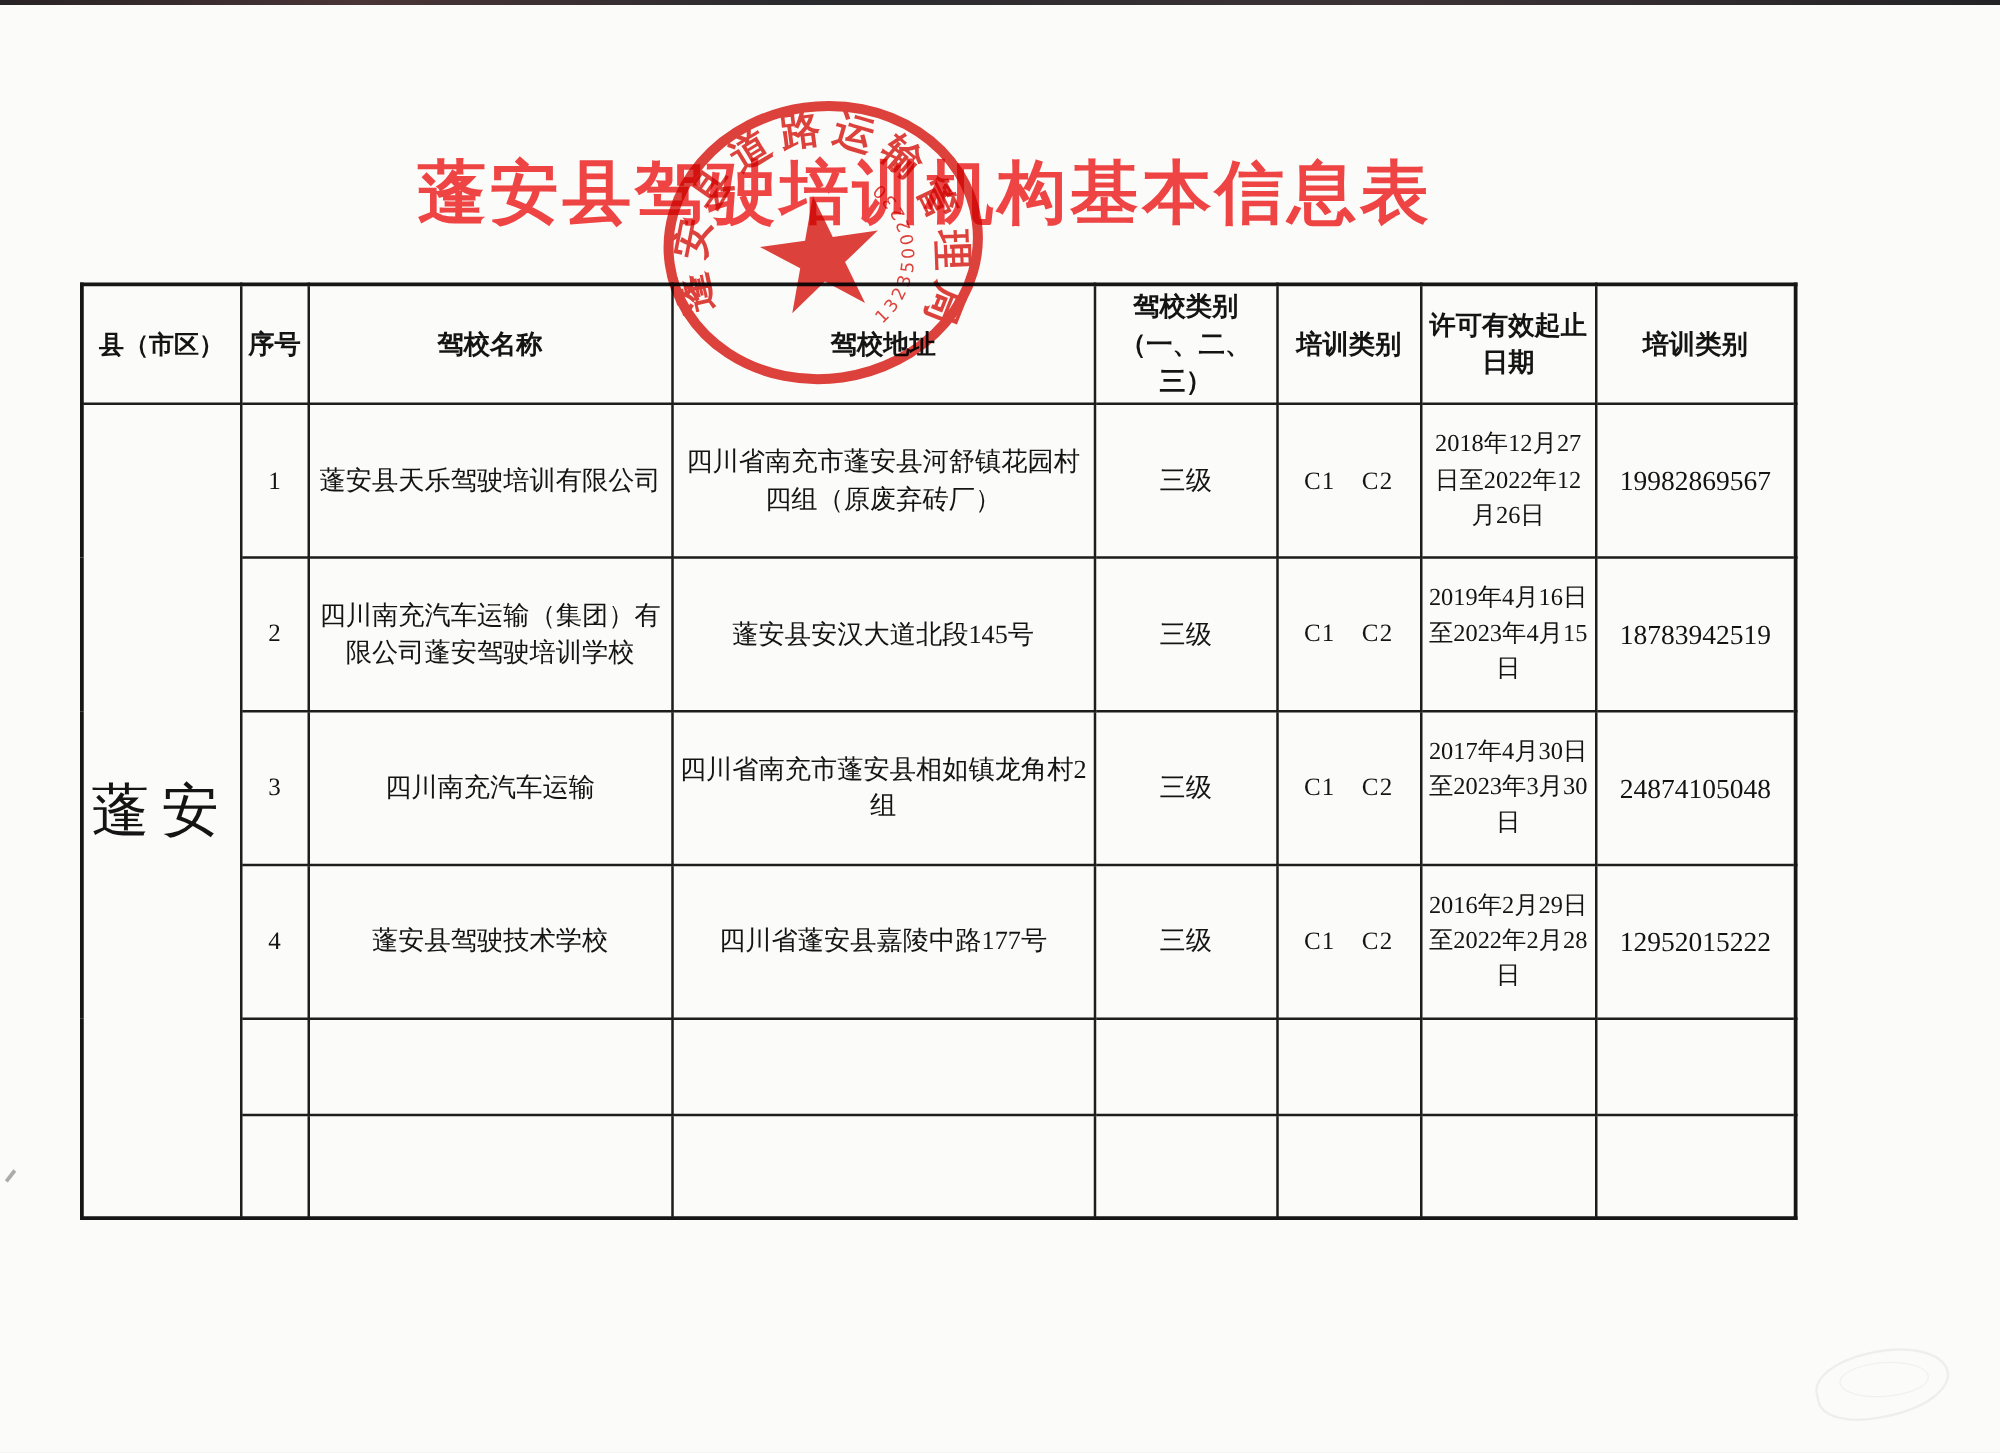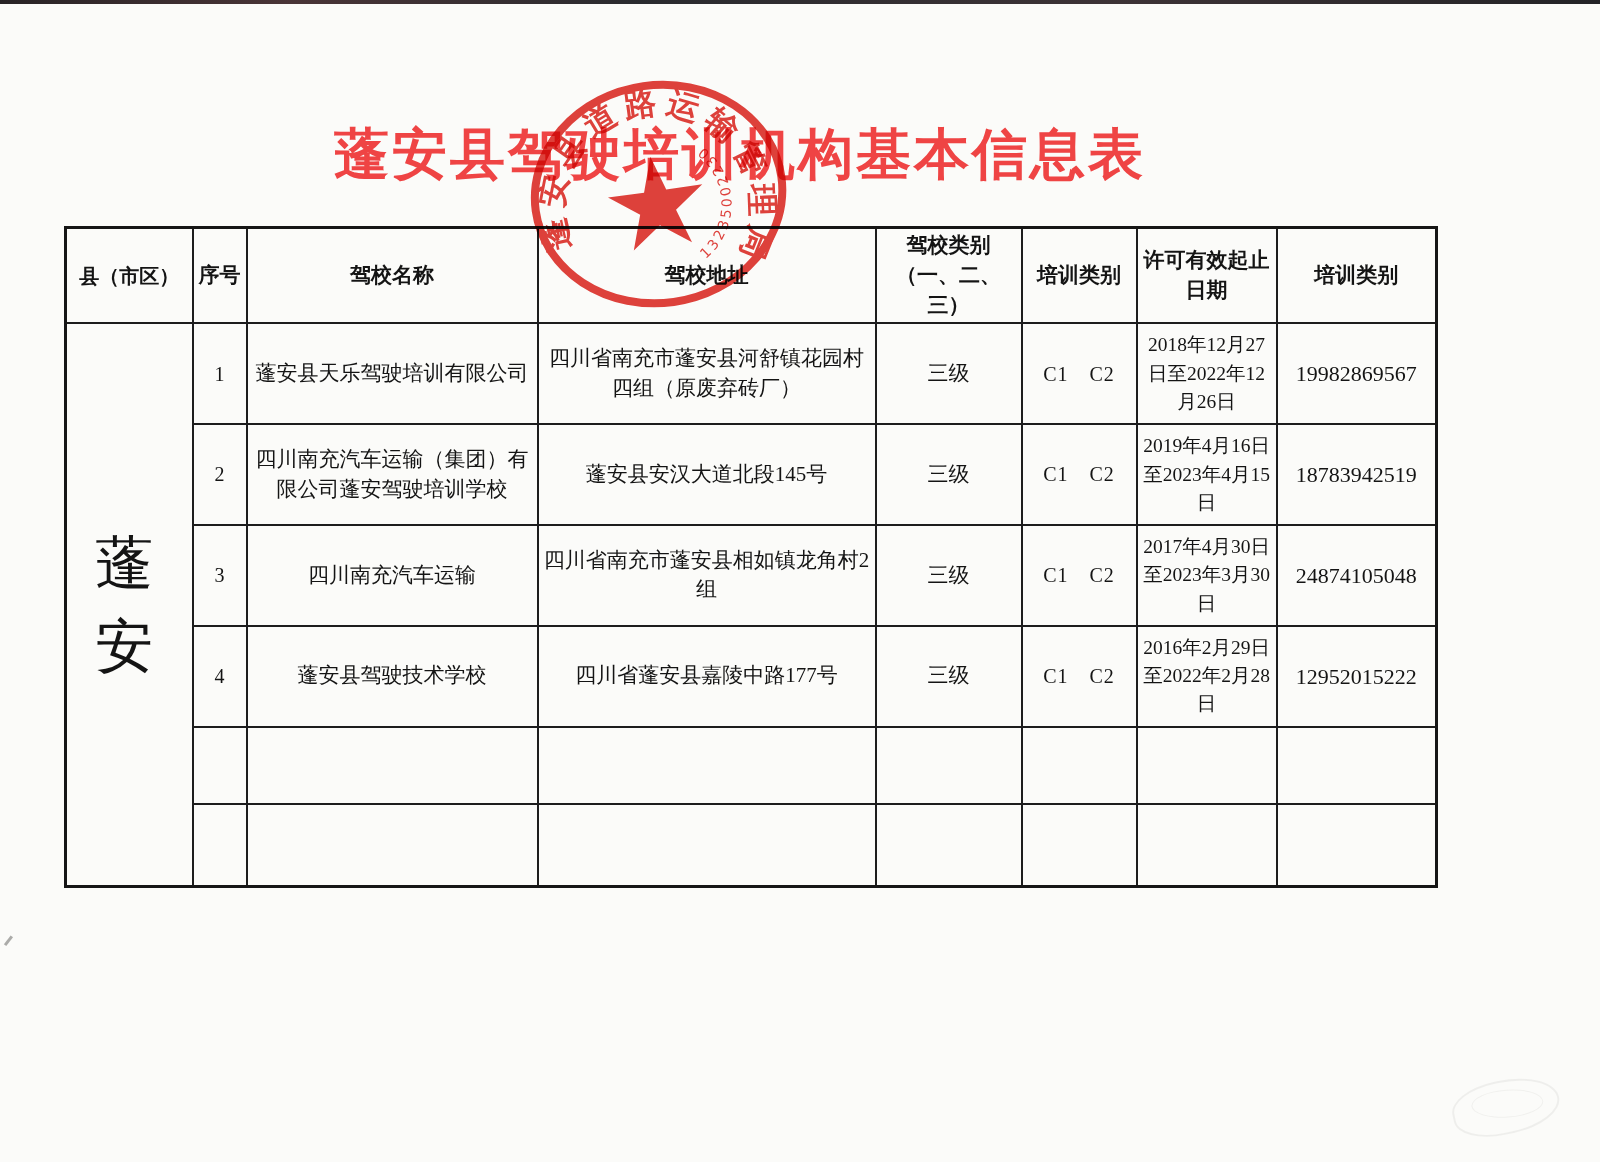--- a/index.html
+++ b/index.html
@@ -49,26 +49,26 @@
     overflow:hidden;
   }
   .info-table{border:3px solid #161616;}
   .hdr td{
     font-weight:bold;
     white-space:pre-line;
     font-size:21px;
   }
   td.c-county-hdr{font-size:20px;padding:2px 1px;}
   td.c-county{
-    font-size:58px;
+    font-size:46px;
     letter-spacing:10px;
     font-family:Liberation Sans, sans-serif;
   }
   td.c-index{font-size:20px;}
-  td.c-validity{font-size:19.5px;line-height:1.45;padding:7px 3px;}
+  td.c-validity{font-size:19.5px;line-height:1.45;padding:18px 3px;}
   td.c-phone{font-size:22px;margin-left:20px;}
   td.c-training{font-size:20px;letter-spacing:1px;}
 
   
   .stamp{
     position:absolute;
     left:523px;top:76px;
     width:272px;height:242px;
     transform:rotate(-8deg);
     mix-blend-mode:multiply;

